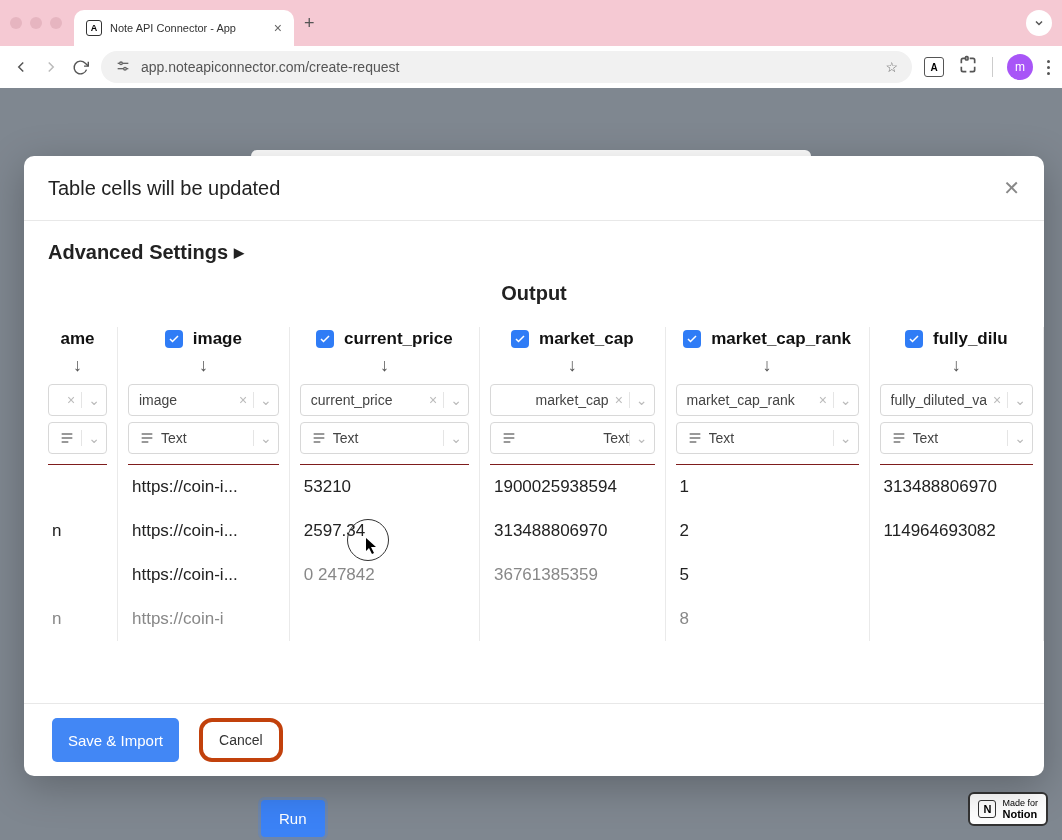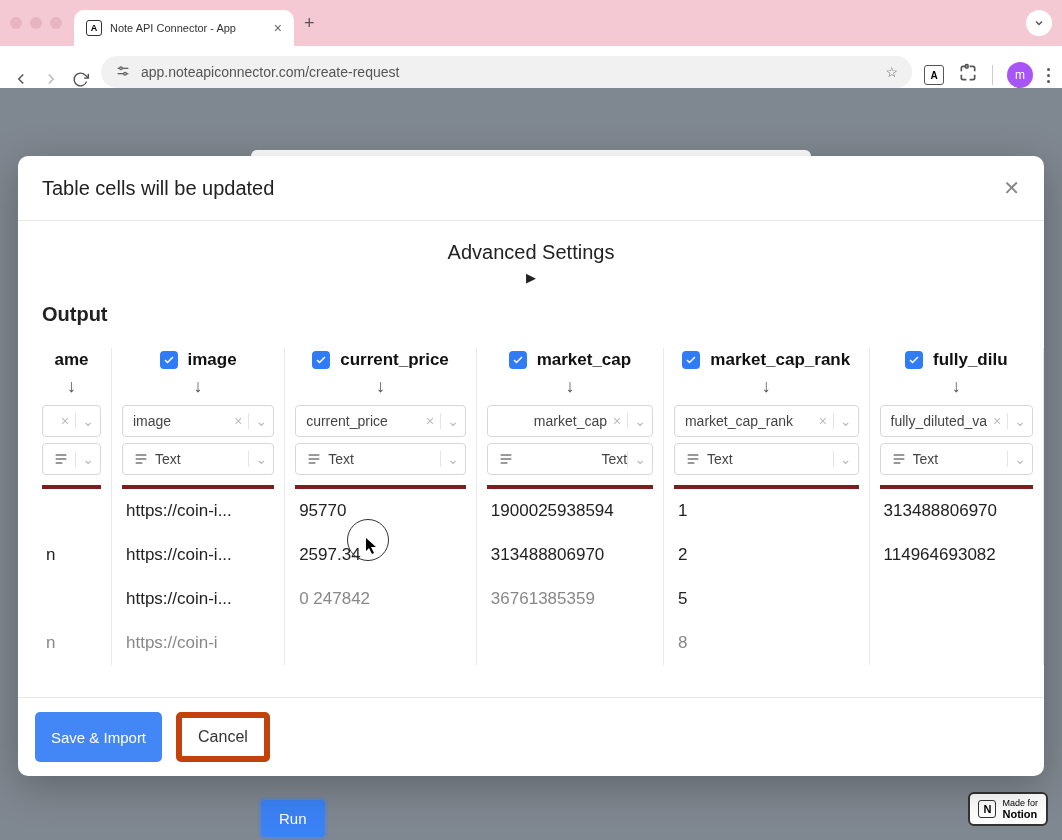--- a/index.html
+++ b/index.html
@@ -37,21 +37,21 @@
   display: flex; align-items: center; justify-content: center; font-size: 9px; font-weight: bold;
 }
 .tab-title { font-size: 11px; color: #333; flex: 1; }
 .tab-close { color: #666; font-size: 14px; cursor: pointer; }
 .new-tab { color: #555; font-size: 18px; margin-left: 10px; }
 .dropdown-pill {
   background: #fff; width: 26px; height: 26px; border-radius: 13px;
   display: flex; align-items: center; justify-content: center; margin-left: auto;
 }
 .toolbar {
-  background: #fff; height: 42px; display: flex; align-items: flex-end; padding: 0 12px; gap: 12px;
+  background: #fff; height: 42px; display: flex; align-items: center; padding: 0 12px; gap: 12px;
 }
 .nav-btn { color: #444; cursor: pointer; display:flex; align-items:center; }
 .nav-btn.disabled { color: #bbb; }
 .url-bar {
   flex: 1; background: #f1f1f1; border-radius: 20px; height: 32px;
   display: flex; align-items: center; padding: 0 14px; gap: 10px; color: #444; font-size: 14px;
 }
 .url-bar .site-icon { font-size: 12px; }
 .url-text { flex: 1; color: #555; }
 .star-icon { color: #666; }
@@ -79,33 +79,33 @@
   border: none; padding: 10px 18px; border-radius: 4px; font-size: 15px;
   box-shadow: 0 0 0 3px rgba(59,130,246,.25);
 }
 .notion-badge {
   position: absolute; right: 14px; bottom: 14px; background: #fff; border: 2px solid #333;
   border-radius: 6px; padding: 4px 8px; display: flex; align-items: center; gap: 6px; font-size: 9px;
 }
 .notion-badge .n-icon { width:18px; height:18px; border:1.5px solid #333; border-radius:3px; display:flex;align-items:center;justify-content:center;font-weight:bold;font-size:11px;}
 
 .modal {
-  position: absolute; left: 18px; top: 68px; right: 18px; height: 620px;
+  position: absolute; left: 24px; top: 68px; right: 18px; height: 620px;
   background: #fff; border-radius: 10px; box-shadow: 0 10px 40px rgba(0,0,0,.25);
   display: flex; flex-direction: column; overflow: hidden;
 }
 .modal-header {
   padding: 20px 24px; border-bottom: 1px solid #e8e8e8; display: flex; align-items: center;
 }
 .modal-title { font-size: 20px; color: #222; flex: 1; }
 .modal-close { color: #888; font-size: 20px; cursor: pointer; }
 .modal-body { padding: 20px 24px 0 24px; flex: 1; overflow: hidden; display:flex; flex-direction:column;}
-.adv-settings { font-size: 20px; font-weight: 400; color: #222; display:flex; align-items:center; gap:6px; margin-bottom: 18px; flex-direction: column;}
+.adv-settings { font-size: 20px; font-weight: 700; color: #222; display:flex; align-items:center; gap:6px; margin-bottom: 18px;}
 .adv-settings .caret { font-size: 13px; }
-.output-label { font-size: 20px; font-weight: 600; color: #222; margin-bottom: 22px;}
+.output-label { font-size: 20px; font-weight: 600; color: #222; margin-bottom: 22px; text-align: center;}
 
 .table-scroll { overflow-x: hidden; border-top: 0; flex:1; margin-left:-24px; margin-right:-24px; padding-left:14px;}
 .cols-wrap { display: flex; }
 .col {
   border-right: 1px solid #eaeaea; padding: 0 10px; display:flex; flex-direction:column; align-items:center;
 }
 .col.c0 { width: 80px; }
 .col.c1 { width: 185px; }
 .col.c2 { width: 205px; }
 .col.c3 { width: 200px; text-align: right; }
@@ -118,28 +118,28 @@
 .chk svg { stroke:#fff; }
 .arrow-down { font-size:18px; color:#555; margin-bottom:8px;}
 .sel {
   width: 100%; border:1px solid #d8d8d8; border-radius:4px; height:32px; display:flex; align-items:center;
   padding: 0 6px 0 10px; font-size:14px; color:#444; margin-bottom: 6px; background:#fff; position:relative;
 }
 .sel .sel-txt { flex:1; white-space:nowrap; overflow:hidden; text-overflow:ellipsis;}
 .sel .x { color:#bbb; padding:0 6px; }
 .sel .dd { color:#bbb; border-left:1px solid #e5e5e5; padding-left:6px; }
 .sel.type .type-icon { margin-right:6px; display:flex; }
-.rows { border-top:4px solid #7f1d1d; width:100%; margin-top:4px;}
+.rows { border-top:1px solid #7f1d1d; width:100%; margin-top:4px;}
 .cell { height:44px; display:flex; align-items:center; font-size:17px; color:#222; white-space:nowrap; overflow:hidden; text-overflow:ellipsis; padding-left:4px;}
 .cell.partial { color:#888; }
 .modal-footer {
-  border-top:1px solid #e8e8e8; padding: 14px 17px; display:flex; gap:14px;
+  border-top:1px solid #e8e8e8; padding: 14px 28px; display:flex; gap:20px;
 }
 .btn-primary { background:#4287f5; color:#fff; border:none; border-radius:5px; padding:10px 16px; font-size:15px; cursor:pointer;}
-.btn-secondary { background:#fff; color:#333; border:6px solid #c2410c; border-radius:5px; padding:10px 16px; font-size:16px; cursor:pointer;}
+.btn-secondary { background:#fff; color:#333; border:4px solid #c2410c; border-radius:13px; padding:10px 16px; font-size:14px; cursor:pointer;}
 
 .cursor-ring {
   position:absolute; width:42px; height:42px; border:1.5px solid #333; border-radius:50%;
   pointer-events:none;
 }
 .cursor-ptr {
   position:absolute; pointer-events:none;
 }
 </style>
 </head>
@@ -319,21 +319,21 @@
                   <svg width="16" height="16" viewBox="0 0 24 24" fill="none" stroke="#666" stroke-width="2">
                     <line x1="4" y1="6" x2="20" y2="6"></line>
                     <line x1="4" y1="12" x2="20" y2="12"></line>
                     <line x1="4" y1="18" x2="14" y2="18"></line>
                   </svg>
                 </span>
                 <span class="sel-txt">Text</span>
                 <span class="dd">⌄</span>
               </div>
               <div class="rows">
-                <div class="cell">95770</div>
+                <div class="cell">53210</div>
                 <div class="cell">2597.34</div>
                 <div class="cell partial">0 247842</div>
               </div>
             </div>
             <div class="col c3">
               <div class="col-head">
                 <div class="chk">
                   <svg width="12" height="12" viewBox="0 0 24 24" fill="none" stroke-width="3">
                     <polyline points="20 6 9 17 4 12"></polyline>
                   </svg>

